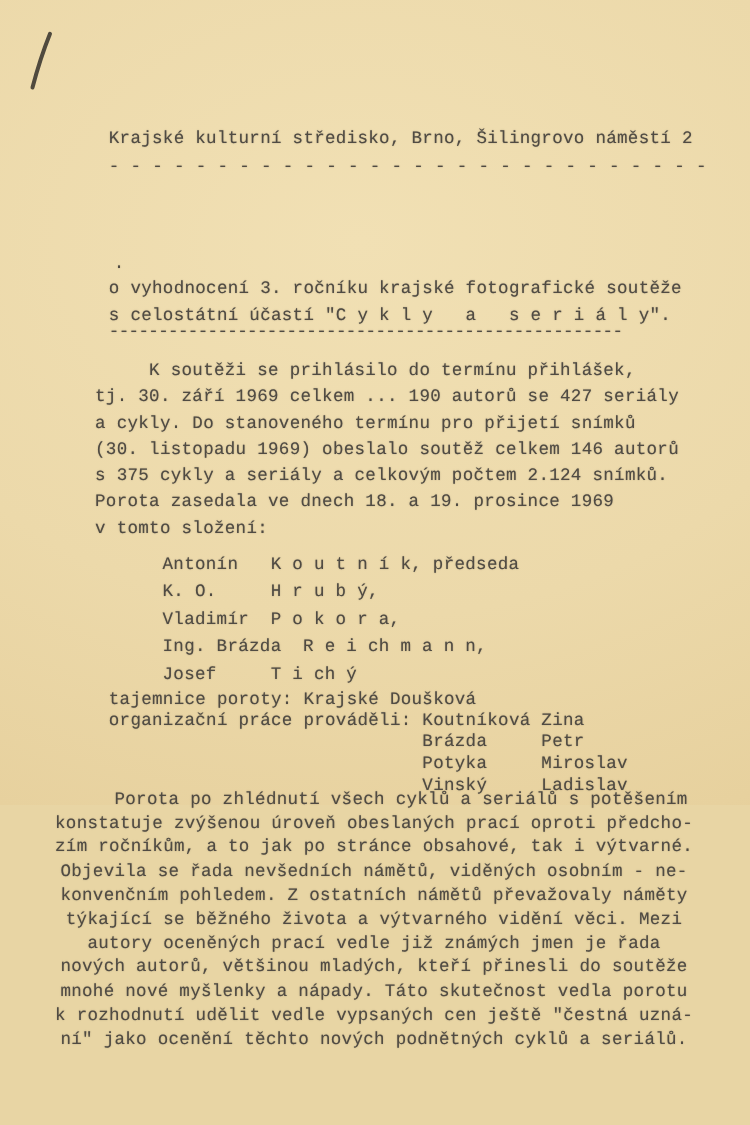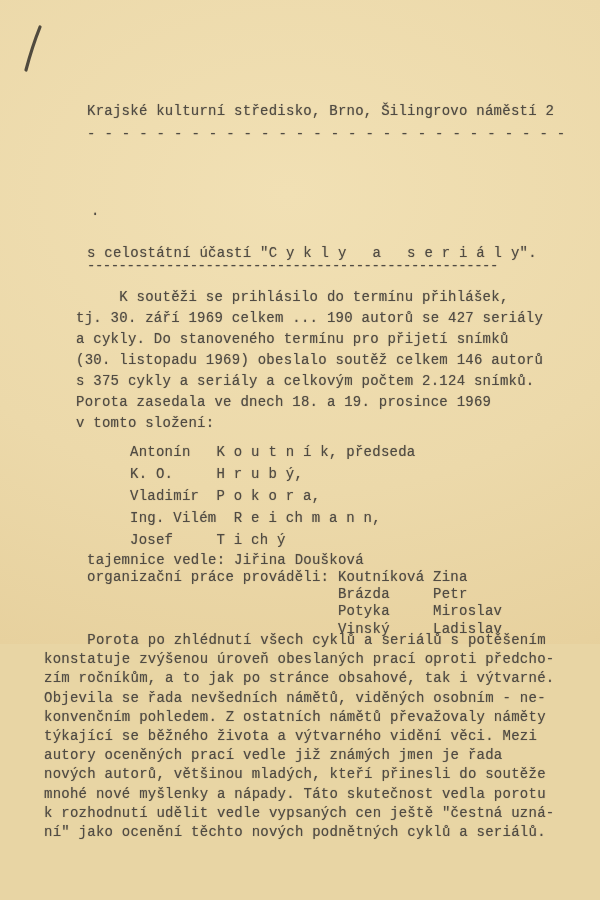--- a/index.html
+++ b/index.html
@@ -35,59 +35,60 @@
   .header-dashes { top: 124px; left: 87px; line-height: 21px; letter-spacing: 0.3px; }
   .stray-dot     { top: 200px; left: 91px;  line-height: 22px; }
   .title-heading { top: 198px; left: 243px; line-height: 22px; }
   .title-line2   { top: 220px; left: 87px;  line-height: 22px; }
   .title-line3   { top: 242px; left: 87px;  line-height: 22px; }
   .title-underline { top: 255px; left: 87px; line-height: 22px; letter-spacing: -0.5px; }
   .intro         { top: 287px; left: 76px;  line-height: 21px; }
   .jury          { top: 441px; left: 130px; line-height: 22px; }
   .secretary     { top: 550px; left: 87px;  line-height: 21px; }
   .organizers    { top: 569px; left: 87px;  line-height: 17.2px; }
-  .closing       { top: 631px; left: 44px;  line-height: 19.2px; }
+  .closing       { top: 631px; left: 44px;  line-height: 19.2px; text-align: center; }
   .pen-mark      { position: absolute; top: 0; left: 0; }
 </style>
 </head>
 <body>
 
 <div class="page">
 
   <svg class="pen-mark" width="70" height="95" viewBox="0 0 70 95">
     <path d="M40,27 Q32,47 26,70" fill="none" stroke="#3e3a32" stroke-width="3.2" stroke-linecap="round" opacity="0.9"></path>
   </svg>
 
   <pre class="t header-line">Krajské kulturní středisko, Brno, Šilingrovo náměstí 2</pre>
 
   <pre class="t header-dashes">- - - - - - - - - - - - - - - - - - - - - - - - - - - -</pre>
 
   <pre class="t stray-dot">.</pre>
 
 
+  <pre class="t title-line2">o vyhodnocení 3. ročníku krajské fotografické soutěže</pre>
 
   <pre class="t title-line3">s celostátní účastí "C y k l y   a   s e r i á l y".</pre>
 
   <pre class="t title-underline">----------------------------------------------------</pre>
 
   <pre class="t intro">     K soutěži se prihlásilo do termínu přihlášek,
 tj. 30. září 1969 celkem ... 190 autorů se 427 seriály
 a cykly. Do stanoveného termínu pro přijetí snímků
 (30. listopadu 1969) obeslalo soutěž celkem 146 autorů
 s 375 cykly a seriály a celkovým počtem 2.124 snímků.
 Porota zasedala ve dnech 18. a 19. prosince 1969
 v tomto složení:</pre>
 
   <pre class="t jury">Antonín   K o u t n í k, předseda
 K. O.     H r u b ý,
 Vladimír  P o k o r a,
-Ing. Vilém  R e i ch m a n n,
+Ing. Brázda  R e i ch m a n n,
 Josef     T i ch ý</pre>
 
-  <pre class="t secretary">tajemnice vedle: Jiřina Doušková</pre>
+  <pre class="t secretary">tajemnice poroty: Krajské Doušková</pre>
 
   <pre class="t organizers">organizační práce prováděli: Koutníková Zina
                              Brázda     Petr
                              Potyka     Miroslav
                              Vinský     Ladislav</pre>
 
   <pre class="t closing">     Porota po zhlédnutí všech cyklů a seriálů s potěšením
 konstatuje zvýšenou úroveň obeslaných prací oproti předcho-
 zím ročníkům, a to jak po stránce obsahové, tak i výtvarné.
 Objevila se řada nevšedních námětů, viděných osobním - ne-

